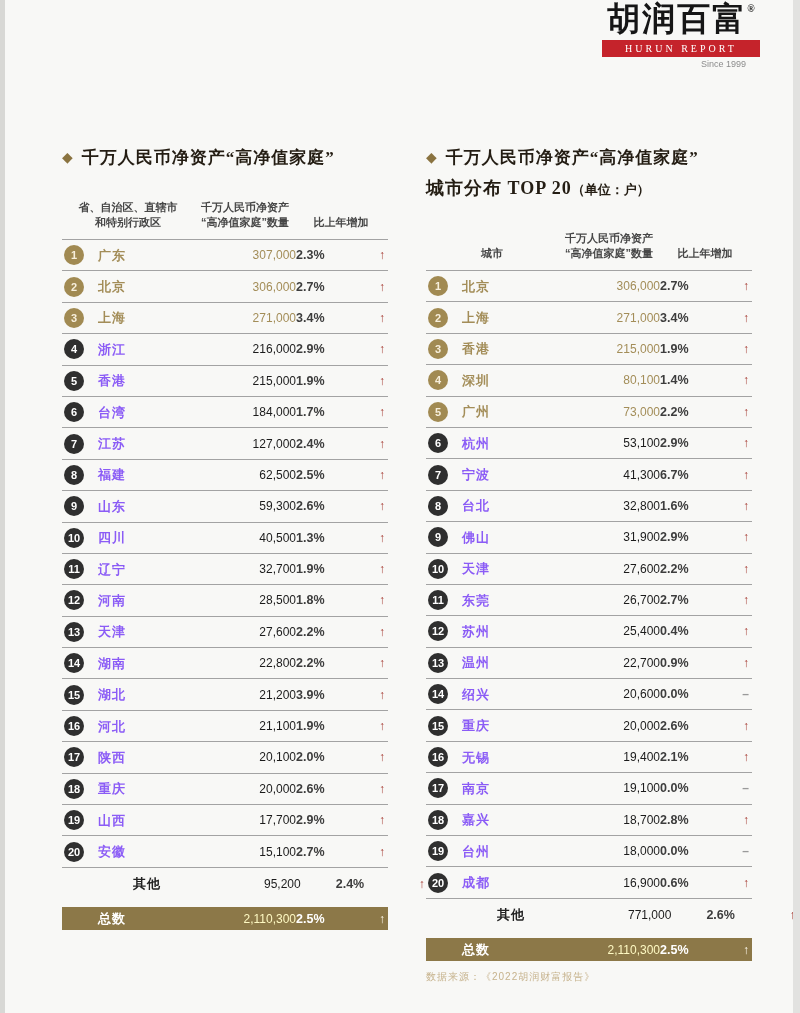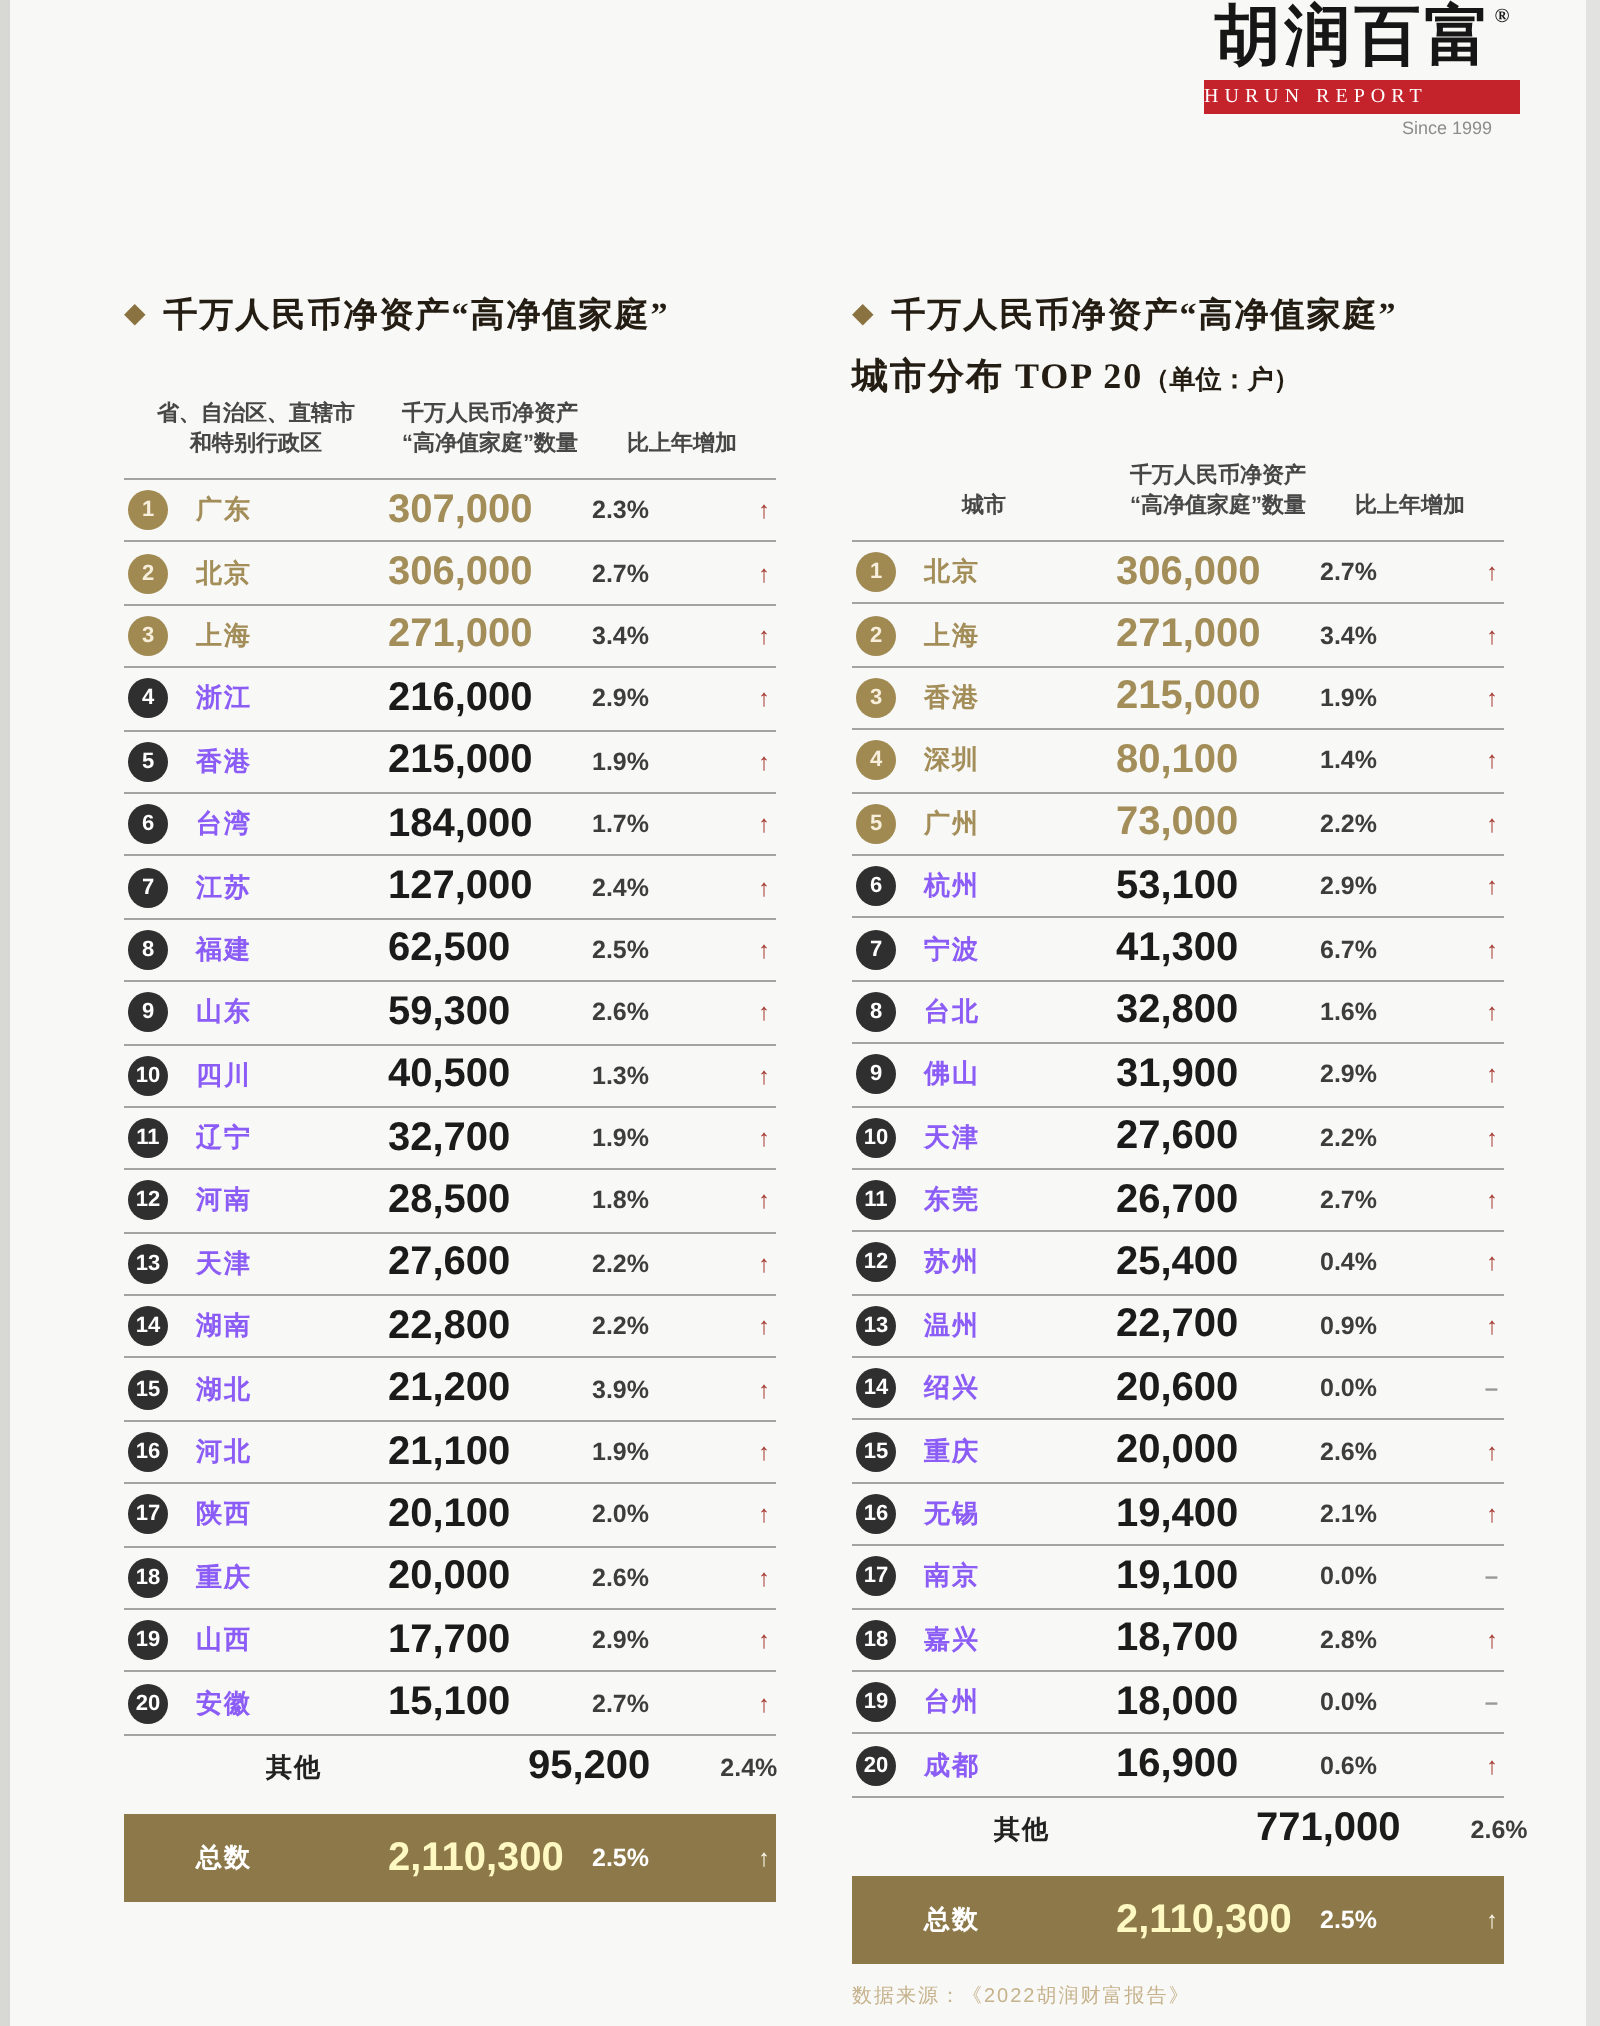--- a/index.html
+++ b/index.html
@@ -12,21 +12,21 @@
   .edge { position:absolute; top:0; bottom:0; width:5px; background:#d8d8d5; z-index:5; }
   .edge.left { left:0; } .edge.right { right:0; background:#e2e2e0; width:7px; }
 
   
   .logo { position:absolute; top:2px; right:40px; width:158px; text-align:center; }
   .logo-cn { font-family:"Liberation Serif","DejaVu Serif",serif; font-weight:bold;
     font-size:33px; color:#161616; letter-spacing:2px; line-height:1.05; white-space:nowrap; }
   .logo-reg { font-size:10px; vertical-align:18px; letter-spacing:0; }
   .logo-banner { margin-top:3px; height:17px; background:#c5232b; color:#fff;
     font-family:"Liberation Serif","DejaVu Serif",serif; font-size:10px; letter-spacing:3px;
-    line-height:17px; text-align:left; }
+    line-height:17px; text-align:center; }
   .logo-since { margin-top:2px; font-size:9px; color:#8c8c8c; text-align:right; padding-right:14px; }
 
   
   .content { position:absolute; top:146px; left:62px; right:48px; }
   .tables { display:flex; gap:38px; }
   .tcol { flex:1; min-width:0; }
 
   .ttl1 { font-family:"Liberation Serif","DejaVu Serif",serif; font-weight:bold;
     font-size:17px; color:#241d13; letter-spacing:1px; display:flex; align-items:center; gap:8px; }
   .diamond { color:#8a7340; font-size:14px; }
@@ -43,33 +43,33 @@
   .rows { border-top:1px solid #a3a3a3; }
   .trow { display:grid; grid-template-columns:36px 96px 1fr 92px; align-items:center;
     height:31.4px; border-bottom:1px solid #a3a3a3; }
   .badge-cell { display:flex; justify-content:flex-start; padding-left:2px; }
   .badge { width:20px; height:20px; border-radius:50%; font-size:11px; font-weight:bold;
     display:inline-flex; align-items:center; justify-content:center; }
   .tier-normal .badge { background:#2f2f2f; color:#fff; }
   .tier-gold   .badge { background:#a18a52; color:#f7efdc; }
   .name-cell span { font-size:13px; font-weight:bold; color:#8b5cf6; letter-spacing:1px; }
   .tier-gold .name-cell span { color:#a38d58;text-align:center; }
-  .value-cell { text-align:left; font-size:20px; font-weight:bold; color:#1b1b1b; }
+  .value-cell { text-align:right; font-size:12px; font-weight:normal; color:#1b1b1b; }
   .tier-gold .value-cell { color:#a38d58; }
   .change-cell { display:flex; justify-content:space-between; align-items:center; gap:4px;
     font-size:12.5px; font-weight:bold; color:#3d3d3d; padding-right:3px; }
   .trend { font-size:12px; font-weight:bold; }
   .trend.up { color:#a63c34; }
   .trend.flat { color:#9a9a9a; }
 
   .other-row { border-bottom:none;gap:35px; }
   .other-row .name-cell span { color:#222; }
 
   .total-bar { display:grid; grid-template-columns:36px 96px 1fr 92px; align-items:center;
-    height:44px; margin-top:8px; background:#8c7848; }
+    height:23px; margin-top:8px; background:#8c7848; }
   .total-bar .name-cell span { color:#fff; }
   .total-bar .value-cell { color:#fef9c3; }
   .total-bar .change-cell { color:#fff; }
   .total-bar .trend.up { color:#fdf8ea; }
 
   .footer-note { margin-top:9px; text-align:left; font-size:10px; color:#c6b28c;
     letter-spacing:1px; }
 </style>
 </head>
 <body>

